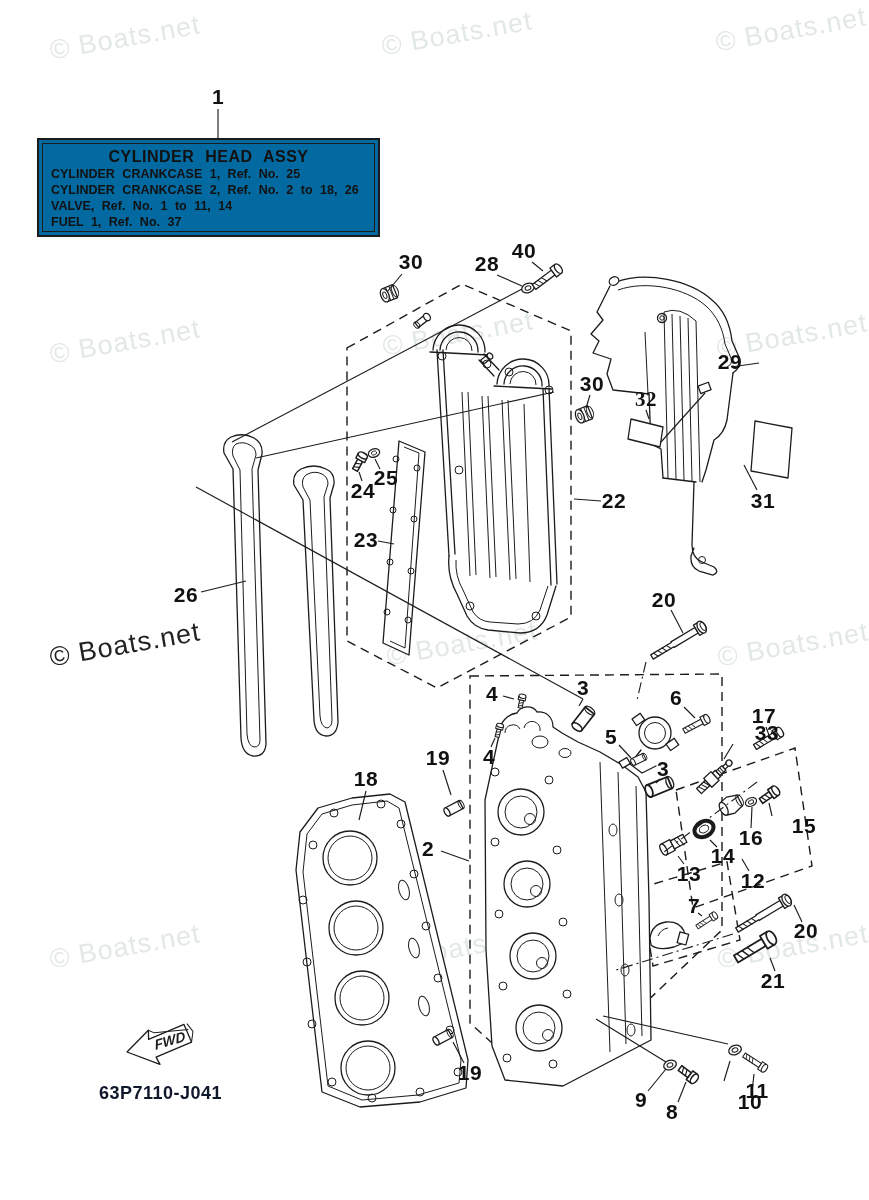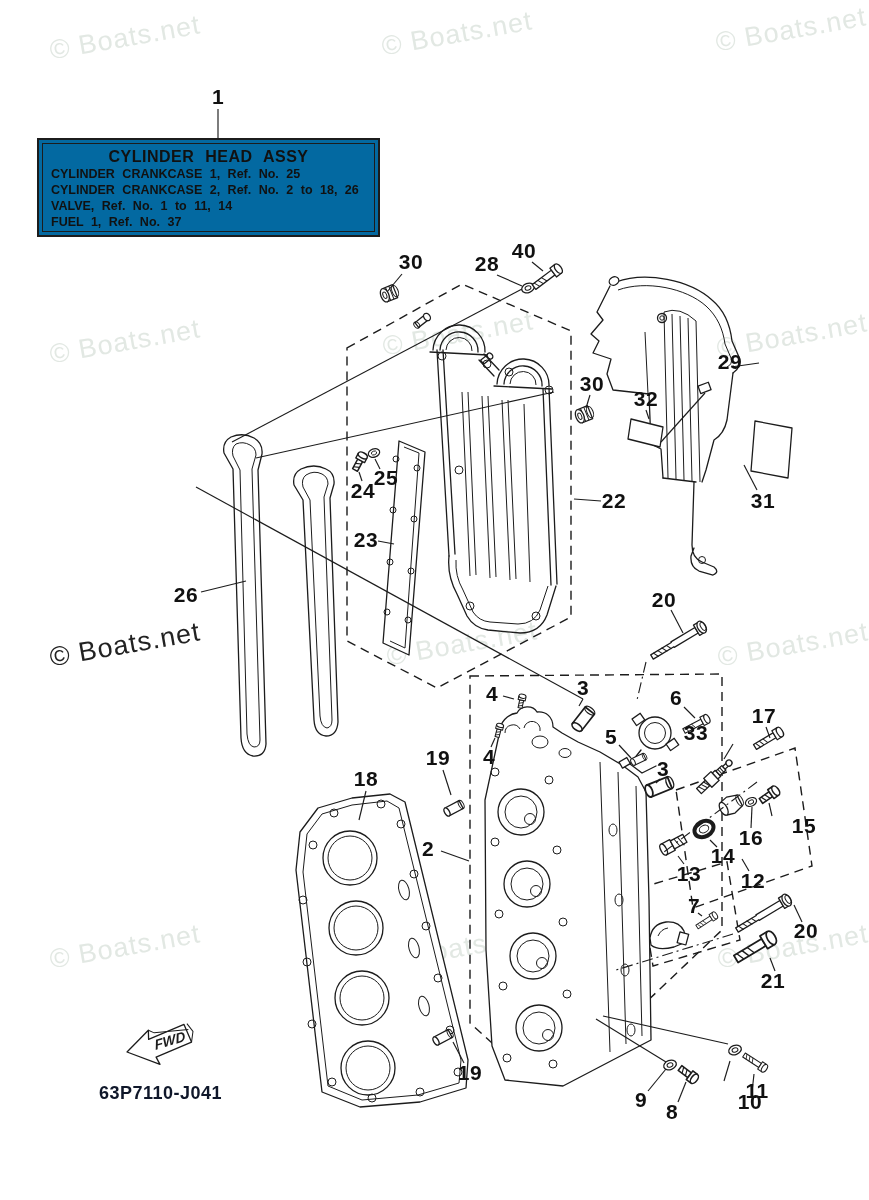--- a/index.html
+++ b/index.html
@@ -382,34 +382,34 @@
       <line x1="757" y1="782" x2="664" y2="852" class="dashdot"></line>
     </g>
 </svg>
 
 <div class="layer" style="z-index:4">
     <div class="callout" style="left: 218px; top: 97px;">1</div>
     <div class="callout" style="left: 411px; top: 262px;">30</div>
     <div class="callout" style="left: 487px; top: 264px;">28</div>
     <div class="callout" style="left: 524px; top: 251px;">40</div>
     <div class="callout" style="left: 730px; top: 362px;">29</div>
-    <div class="callout" style="left: 646px; top: 399px;">32</div>
+    <div class="callout" style="left: 646px; top: 399px; font-family: Liberation Serif, serif;">32</div>
     <div class="callout" style="left: 763px; top: 501px;">31</div>
     <div class="callout" style="left: 614px; top: 501px;">22</div>
     <div class="callout" style="left: 592px; top: 384px;">30</div>
     <div class="callout" style="left: 386px; top: 478px;">25</div>
     <div class="callout" style="left: 363px; top: 491px;">24</div>
     <div class="callout" style="left: 366px; top: 540px;">23</div>
     <div class="callout" style="left: 186px; top: 595px;">26</div>
     <div class="callout" style="left: 664px; top: 600px;">20</div>
     <div class="callout" style="left: 492px; top: 694px;">4</div>
     <div class="callout" style="left: 583px; top: 688px;">3</div>
     <div class="callout" style="left: 676px; top: 698px;">6</div>
     <div class="callout" style="left: 764px; top: 716px;">17</div>
-    <div class="callout" style="left: 696px; top: 733px;">33</div>
+    <div class="callout" style="left: 767px; top: 733px;">33</div>
     <div class="callout" style="left: 611px; top: 737px;">5</div>
     <div class="callout" style="left: 663px; top: 769px;">3</div>
     <div class="callout" style="left: 489px; top: 757px;">4</div>
     <div class="callout" style="left: 438px; top: 758px;">19</div>
     <div class="callout" style="left: 366px; top: 779px;">18</div>
     <div class="callout" style="left: 428px; top: 849px;">2</div>
     <div class="callout" style="left: 804px; top: 826px;">15</div>
     <div class="callout" style="left: 751px; top: 838px;">16</div>
     <div class="callout" style="left: 723px; top: 856px;">14</div>
     <div class="callout" style="left: 689px; top: 874px;">13</div>

